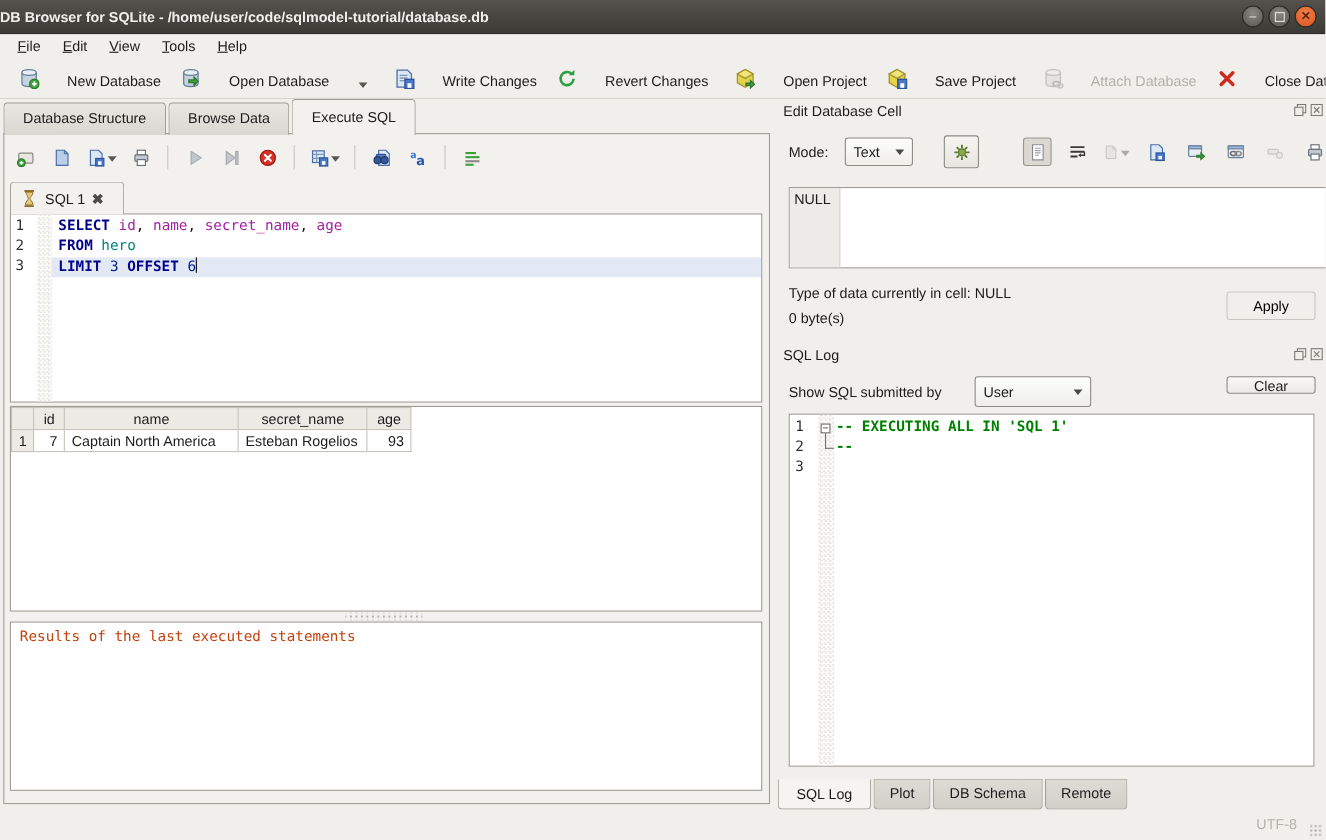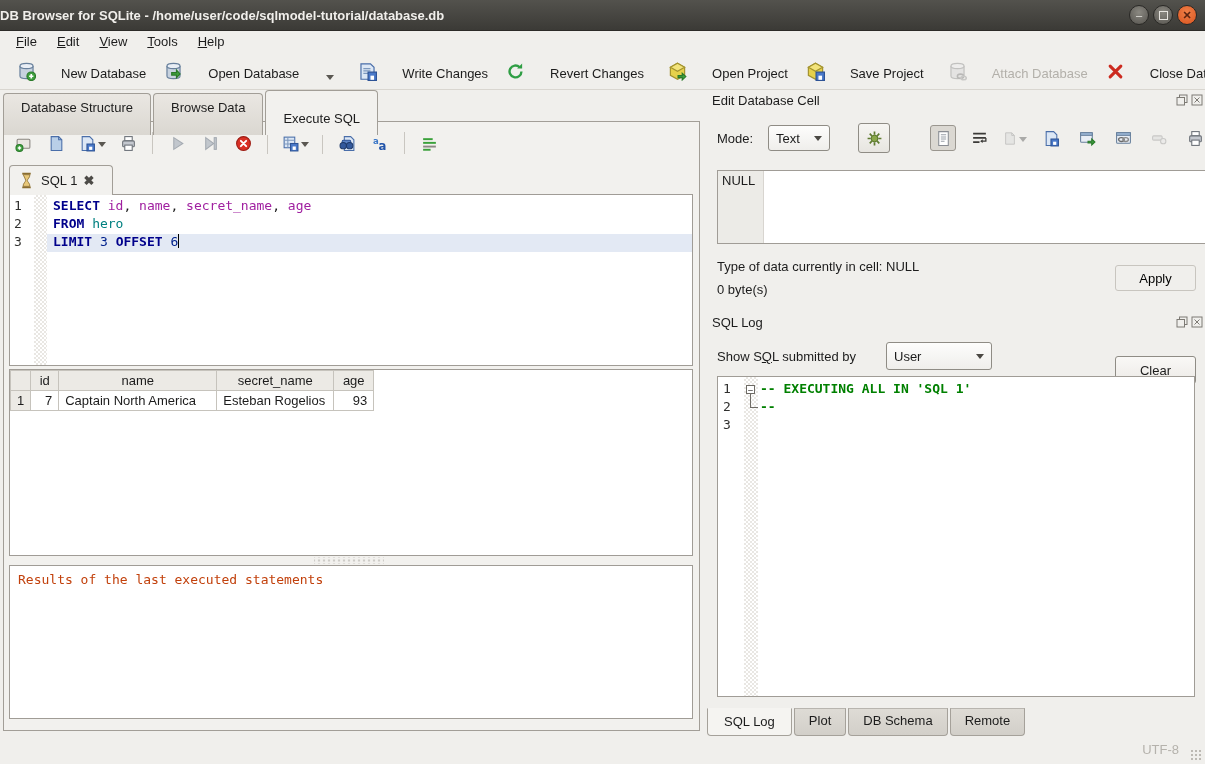--- a/index.html
+++ b/index.html
@@ -33,21 +33,21 @@
   .tbtn .tlabel{white-space:nowrap}
   .tbtn.disabled .tlabel{color:#b3b0aa}
   .tbtn.disabled svg{opacity:.45;filter:grayscale(1)}
   .caret-down{width:0;height:0;border:4px solid transparent;border-top:5px solid #5a5751;margin-left:2px;transform:translateY(3px)}
   svg.i18{width:19px;height:19px;display:block}
   svg.i16{width:17px;height:17px;display:block}
   
   .ltabs{position:absolute;left:3px;top:90px;display:flex;z-index:3}
   .ltab{border:1px solid #a29e97;border-bottom:none;border-radius:4px 4px 0 0;
     padding:6px 17px 7px;margin-right:2px;background:linear-gradient(#eae7e2,#dad7d1);margin-top:3px}
-  .ltab.active{background:#f2f1ee;margin-top:0;padding-top:20px;padding-bottom:9px}
+  .ltab.active{background:#f2f1ee;margin-top:0;padding-top:8px;padding-bottom:9px}
   .lpane{position:absolute;left:3px;top:121px;width:697px;height:610px;background:#f2f1ee;
     border:1px solid #a29e97;box-sizing:border-box;z-index:2}
   
   .sqltb{position:absolute;left:8px;top:7px;height:28px;display:flex;align-items:center;gap:11px}
   .sqltb .sep{width:1px;height:22px;background:#c9c6c0;margin:0 2px}
   .sicon{width:22px;height:22px;display:flex;align-items:center;justify-content:center}
   .sicon.withcaret{width:28px}
   
   .sqltab{position:absolute;left:5px;top:43px;height:30px;width:104px;box-sizing:border-box;
     border:1px solid #a29e97;border-bottom:none;border-radius:4px 4px 0 0;background:#f2f1ee;
@@ -486,21 +486,21 @@
   </svg>
 </div>
 
 <div class="dock-title" style="left:717px;top:349px">
   <span>Show S</span><span style="text-decoration:underline">Q</span><span>L submitted by</span>
 </div>
 <div class="select" style="left:886px;top:342px;width:106px;height:28px">
   <span>User</span>
   <span class="arr"></span>
 </div>
-<div class="btn fl" style="left:1115px;top:356px;width:81px;height:28px">Clear</div>
+<div class="btn fl" style="left:1115px;top:342px;width:81px;height:16px">Clear</div>
 
 <div class="wbox logbox">
   <div class="log-foldcol checker"></div>
   <div class="log-rows">
       <div class="log-row">
         <span class="log-ln">1</span>
         <span class="log-fgap">
           <span class="fbox">−</span>
         </span>
         <span class="log-text">-- EXECUTING ALL IN 'SQL 1'</span>

